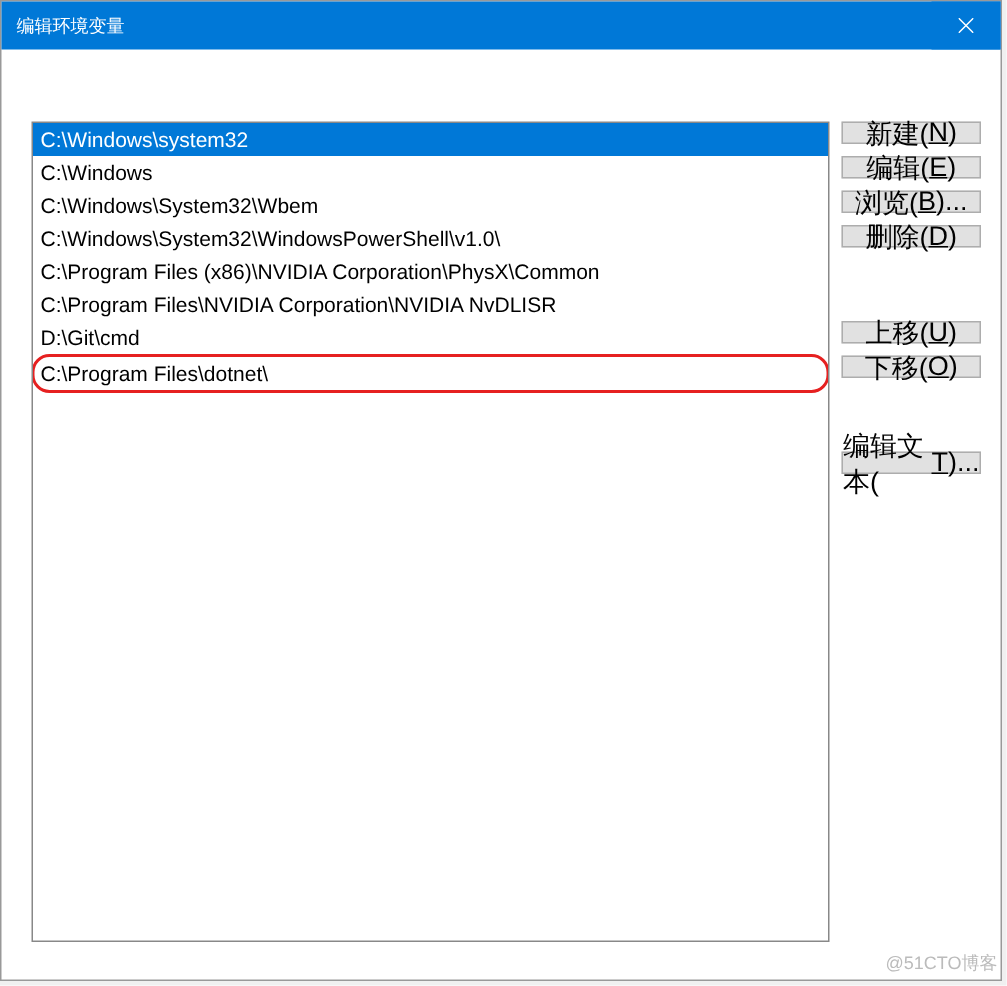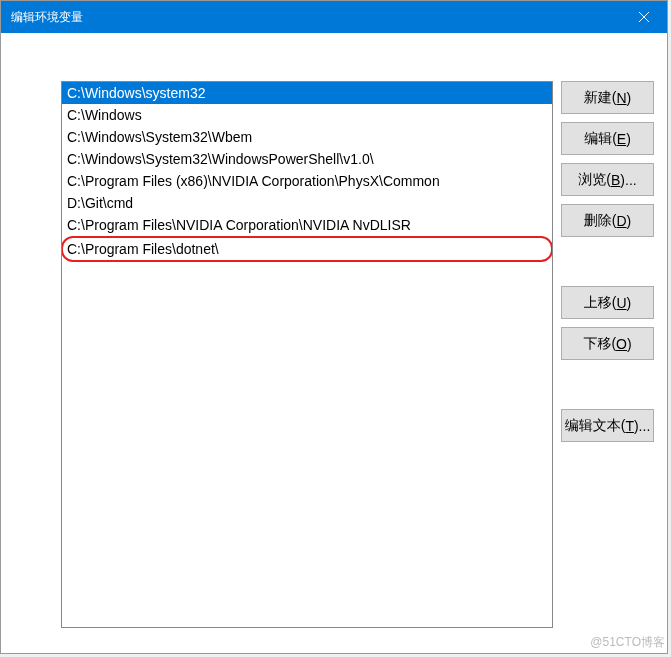--- a/index.html
+++ b/index.html
@@ -1,27 +1,27 @@
 <!DOCTYPE html>
 <html><head>
   <meta charset="utf-8">
   <style>
     * { box-sizing: border-box; margin: 0; padding: 0; font-family: "Microsoft YaHei", "Segoe UI", sans-serif; }
     body { width: 671px; height: 657px; background: #f0f0f0; overflow: hidden; }
     .dialog { width: 668px; height: 654px; background: #fff; border: 1px solid #999; display: flex; flex-direction: column; gap: 28px; }
     .titlebar { height: 32px; background: #0078d7; display: flex; align-items: center; justify-content: space-between; padding-left: 10px; color: #fff; font-size: 12px; }
     .close-btn { width: 46px; height: 32px; display: flex; align-items: center; justify-content: center; color: #fff; font-size: 13px; background: #0078d7; }
     .content { flex: 1; display: flex; padding: 20px 13px 8px 20px; gap: 8px; }
-    .listbox { flex: 1; border: 1px solid #888; background: #fff; height: 547px; overflow: hidden; margin-left: 40px; }
+    .listbox { flex: 1; border: 1px solid #888; background: #fff; height: 547px; overflow: hidden; }
     .listitem { height: 22px; line-height: 22px; padding: 0 5px; font-size: 14px; color: #000; white-space: nowrap; overflow: hidden; }
     .listitem.selected { background: #0078d7; color: #fff; }
     .highlight-box { border: 2px solid #e62020; margin: 0 -1px; height: 26px; display: flex; align-items: center; padding: 0 4px; font-size: 14px; color: #000; border-radius: 12px; }
     .btncol { width: 93px; display: flex; flex-direction: column; gap: 8px; }
     .btncol .gap { height: 33px; }
-    .btn { height: 33px; border: 1px solid #adadad; background: #e1e1e1; font-size: 14px; display: flex; align-items: center; justify-content: center; cursor: default; }
+    .btn { height: 15px; border: 1px solid #adadad; background: #e1e1e1; font-size: 18px; display: flex; align-items: center; justify-content: center; cursor: default; }
     .footer { height: 48px; display: flex; justify-content: flex-end; align-items: center; gap: 8px; padding: 0 13px 12px 30px; }
     .footer .btn { width: 93px; }
     .watermark { position: absolute; right: 6px; bottom: 6px; font-size: 12px; color: #bbb; pointer-events: none; margin-left: 35px; }
     .mnemonic { text-decoration: underline; }
   </style>
 </head>
 <body>
 
 <div class="dialog">
   <div class="titlebar">
@@ -33,22 +33,22 @@
     </div>
   </div>
 
   <div class="content">
     <div class="listbox" id="listbox">
         <div class="listitem selected">C:\Windows\system32</div>
         <div class="listitem">C:\Windows</div>
         <div class="listitem">C:\Windows\System32\Wbem</div>
         <div class="listitem">C:\Windows\System32\WindowsPowerShell\v1.0\</div>
         <div class="listitem">C:\Program Files (x86)\NVIDIA Corporation\PhysX\Common</div>
+        <div class="listitem">C:\Program Files\NVIDIA Corporation\NVIDIA NvDLISR</div>
         <div class="listitem">D:\Git\cmd</div>
-        <div class="listitem">C:\Program Files\NVIDIA Corporation\NVIDIA NvDLISR</div>
         <div class="highlight-box">C:\Program Files\dotnet\</div>
       </div>
     <div class="btncol">
       <div class="btn">
           <span>新建(</span>
           <span class="mnemonic">N</span>
           <span>)</span>
         </div>
       <div class="btn">
           <span>编辑(</span>

